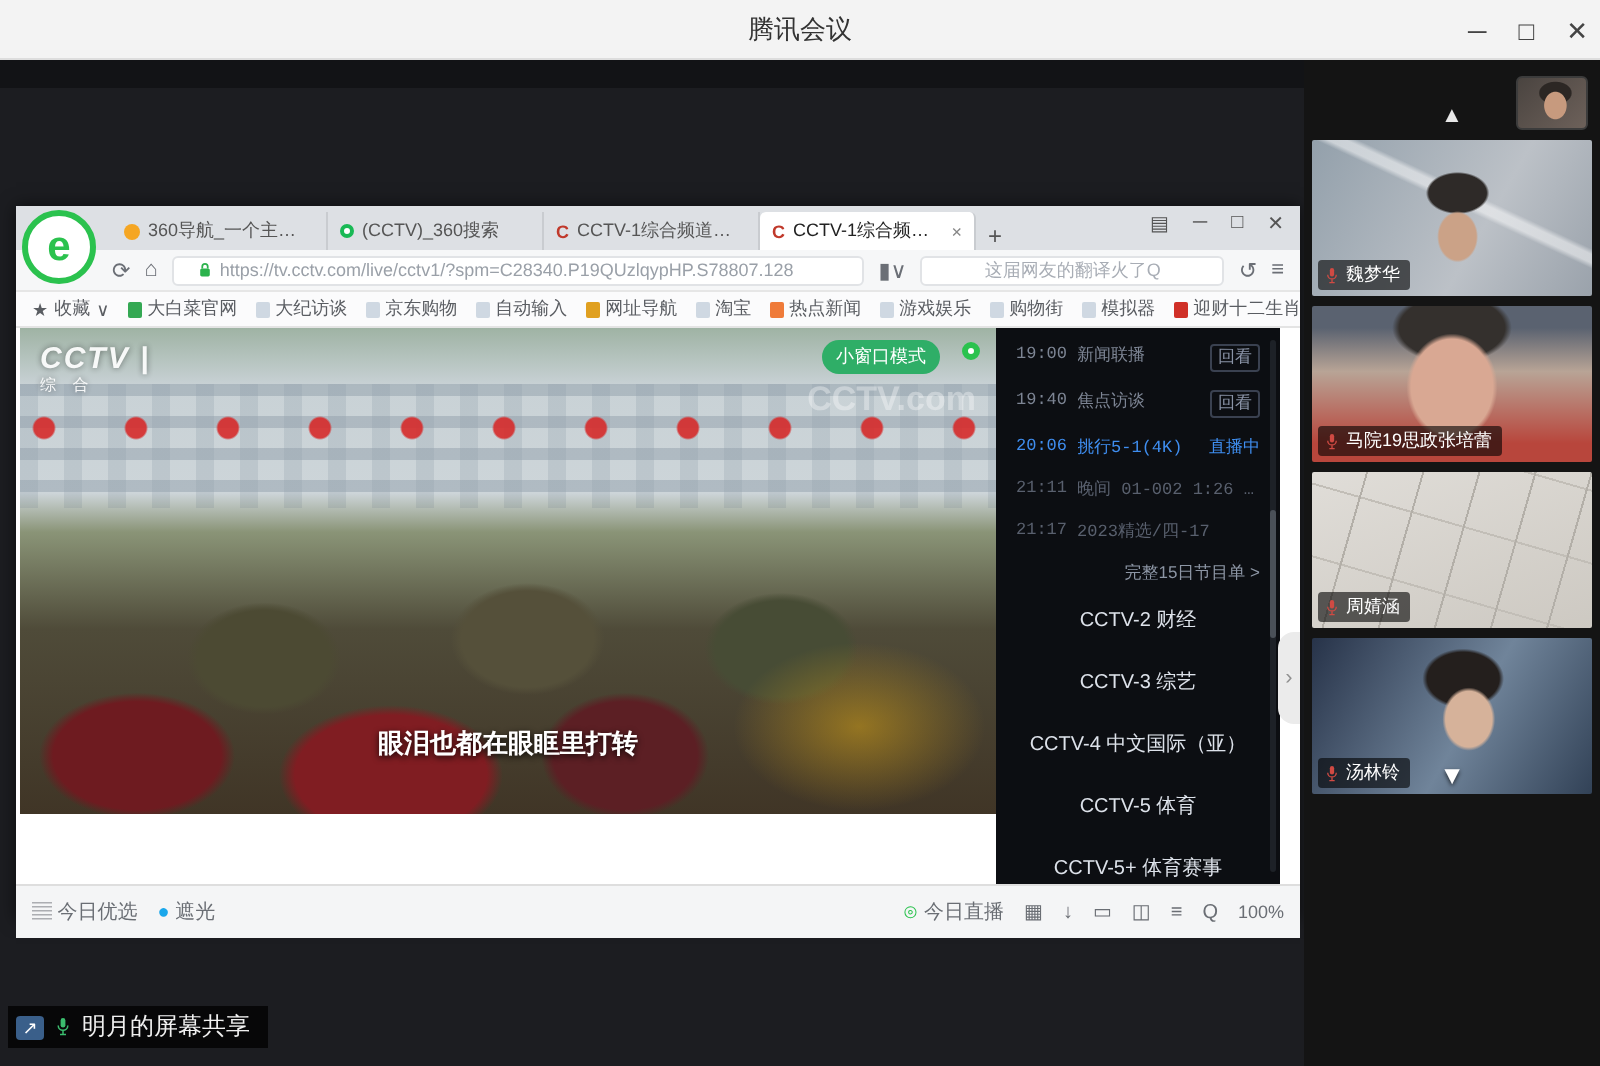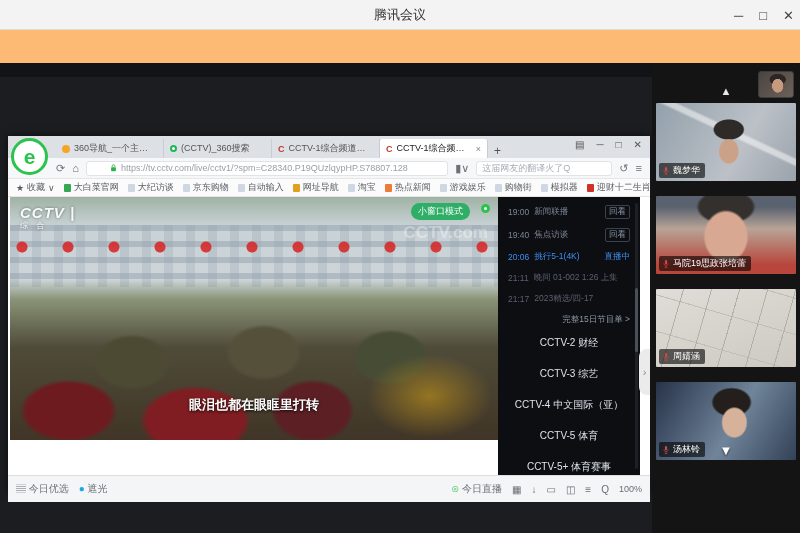--- a/index.html
+++ b/index.html
@@ -1,18 +1,18 @@
 <!DOCTYPE html>
 <html><head>
 <meta charset="utf-8">
 <style>
   * { margin:0; padding:0; box-sizing:border-box; }
   html,body { width:800px; height:533px; overflow:hidden; background:#000;
               font-family:"Liberation Sans", sans-serif; }
-  .app { width:800px; height:533px; display:flex; flex-direction:column; background:#fdba74;gap:33px; }
+  .app { width:800px; height:533px; display:flex; flex-direction:column; background:#fdba74; }
 
   
   .titlebar { height:30px; background:#f3f3f3; border-bottom:1px solid #ddd;
               display:flex; align-items:center; justify-content:center; position:relative; }
   .titlebar .title { font-size:13px; color:#333; }
   .winctrls { position:absolute; right:6px; top:0; height:30px; display:flex; align-items:center; gap:16px;
               font-size:13px; color:#444; }
   .winctrls span { cursor:pointer; }
 
   
@@ -35,24 +35,24 @@
   .tico.t0 { background:#f5a623; border-radius:50%; }
   .tico.t1 { background:#fff; border:2px solid #19b955; border-radius:50%; width:7px;height:7px;}
   .tico.t2,.tico.t3 { background:none; color:#c0392b; font-weight:bold; font-size:9px; width:auto; height:auto;}
   .tclose { color:#888; font-size:9px; }
   .newtab { margin-left:6px; color:#555; font-size:12px; }
   .tabbar-ctrls { position:absolute; right:8px; top:3px; display:flex; gap:12px; color:#555; font-size:10px;}
   .toolbar { height:21px; background:#f6f7f8; display:flex; align-items:center; gap:7px;
              padding:0 8px 0 48px; border-bottom:1px solid #e6e6e6; }
   .tb-ic { color:#6b6f76; font-size:11px; }
   .urlbar { flex:1; height:15px; background:#fff; border:1px solid #e1e3e6; border-radius:3px;
-            display:flex; align-items:center; gap:4px; padding:0 23px; color:#9aa0a8; overflow:hidden; white-space:nowrap;}
+            display:flex; align-items:center; gap:4px; padding:0 12px; color:#9aa0a8; overflow:hidden; white-space:nowrap;}
   .lock { width:7px; height:8px; flex:0 0 auto; }
-  .searchbox { width:136px; height:15px; background:#fff; border:1px solid #e1e3e6; border-radius:3px;
-               display:flex; align-items:center; justify-content:flex-start; padding:0 5px; color:#a8adb5;
+  .searchbox { width:152px; height:15px; background:#fff; border:1px solid #e1e3e6; border-radius:3px;
+               display:flex; align-items:center; justify-content:center; padding:0 5px; color:#a8adb5;
                overflow:hidden; white-space:nowrap;}
   .bookmarks { height:18px; background:#fbfbfc; border-bottom:1px solid #e4e4e4;
                display:flex; align-items:center; gap:9px; padding:0 8px; color:#5a5d62; overflow:hidden; white-space:nowrap;}
   .bm { display:flex; align-items:center; gap:3px; }
   .bdot { width:7px; height:8px; background:#cfd8e2; border-radius:1px; }
   .bm:nth-of-type(2) .bdot{ background:#34a853; } .bm:nth-of-type(6) .bdot{ background:#e0a020; }
   .bm:nth-of-type(8) .bdot{ background:#ef7b3a; } .bm:nth-of-type(12) .bdot{ background:#d03028; }
 
   
   .content { position:relative; height:278px; background:#fff; }
@@ -86,21 +86,21 @@
   .subtitle { position:absolute; left:0; right:0; bottom:26px; text-align:center; color:#fff;
               font-size:13px; font-weight:bold; text-shadow:0 1px 3px rgba(0,0,0,.9); }
   .sharebar { position:absolute; left:2px; top:243px; width:488px; height:26px; background:#2b2b2b;
               display:flex; align-items:center; gap:14px; padding:0 10px; color:#b9bec4; }
   .sb-item { display:flex; align-items:center; gap:4px; font-size:9px; }
   .promo { margin-left:auto; background:#3a3a3a; border:1px solid #565656; color:#b5b5b5;
            font-size:8px; padding:2px 6px; border-radius:3px; }
 
   .panel { position:absolute; left:490px; top:0; width:142px; height:278px; background:#0c0e12;
            color:#c7ccd6; padding:8px 10px 0 10px; overflow:hidden; }
-  .sched-row { display:flex; align-items:center; gap:5px; margin-bottom:9px; font-size:8.5px; color:#7d8594; }
+  .sched-row { display:flex; align-items:flex-start; gap:5px; margin-bottom:9px; font-size:8.5px; color:#7d8594;font-family:Liberation Mono, monospace; }
   .sched-row .st { flex:0 0 auto; }
   .sched-row .sn { flex:1; overflow:hidden; white-space:nowrap; text-overflow:ellipsis; }
   .sched-row .sa { flex:0 0 auto; border:1px solid #3a4150; border-radius:2px; padding:0 3px; color:#8a93a6; }
   .sched-row.current { color:#3f8ef0; }
   .sched-row.current .sa { border:none; color:#3f8ef0; padding:0; }
   .sched-row.dim { color:#59606e; }
   .sched-more { text-align:right; font-size:8.5px; color:#8d96a5; margin:2px 0 10px; }
   .chan { font-size:10px; color:#dde2ea; margin-bottom:17px;text-align:center; }
   .pscroll { position:absolute; right:2px; top:6px; bottom:6px; width:3px; background:#1d2127; border-radius:2px;}
   .pthumb { position:absolute; left:0; top:32%; width:3px; height:24%; background:#4a5058; border-radius:2px;}
@@ -123,21 +123,21 @@
   
   .sidebar { position:absolute; right:0; top:0; width:148px; height:503px; background:#141414; }
   .selfview { position:absolute; top:8px; right:6px; width:36px; height:27px; border:1px solid #3c3c3c;
               border-radius:3px;
               background: radial-gradient(9px 11px at 55% 55%, #c79a7e 0 60%, transparent 65%),
                           radial-gradient(13px 9px at 55% 30%, #2c2724 0 60%, transparent 65%),
                           linear-gradient(135deg,#4a4440,#6d615a); }
   .collapse { position:absolute; top:22px; left:0; width:100%; text-align:center; color:#e8e8e8;
               font-size:11px; }
   .tiles { position:absolute; top:40px; left:4px; width:140px; }
-  .tile { position:relative; width:140px; height:78px; margin-bottom:15px; overflow:hidden;
+  .tile { position:relative; width:140px; height:78px; margin-bottom:5px; overflow:hidden;
           border-radius:1px; background:#333; }
   .namechip { position:absolute; left:3px; bottom:3px; background:rgba(0,0,0,.6); color:#fff;
               font-size:9px; padding:1px 5px 1px 3px; border-radius:2px; display:flex;
               align-items:center; gap:3px; max-width:130px; white-space:nowrap; }
   .p1 { background: radial-gradient(16px 20px at 52% 62%, #cba287 0 58%, transparent 64%),
         radial-gradient(24px 16px at 52% 34%, #2e2a28 0 60%, transparent 66%),
         linear-gradient(25deg, transparent 55%, rgba(255,255,255,.5) 57% 60%, transparent 62%),
         linear-gradient(120deg,#93a0ab,#bcc1c7 60%,#9aa2ab); }
   .p2 { background: radial-gradient(34px 40px at 50% 52%, #d9a893 0 60%, transparent 67%),
         radial-gradient(44px 26px at 50% 14%, #34302d 0 60%, transparent 68%),

